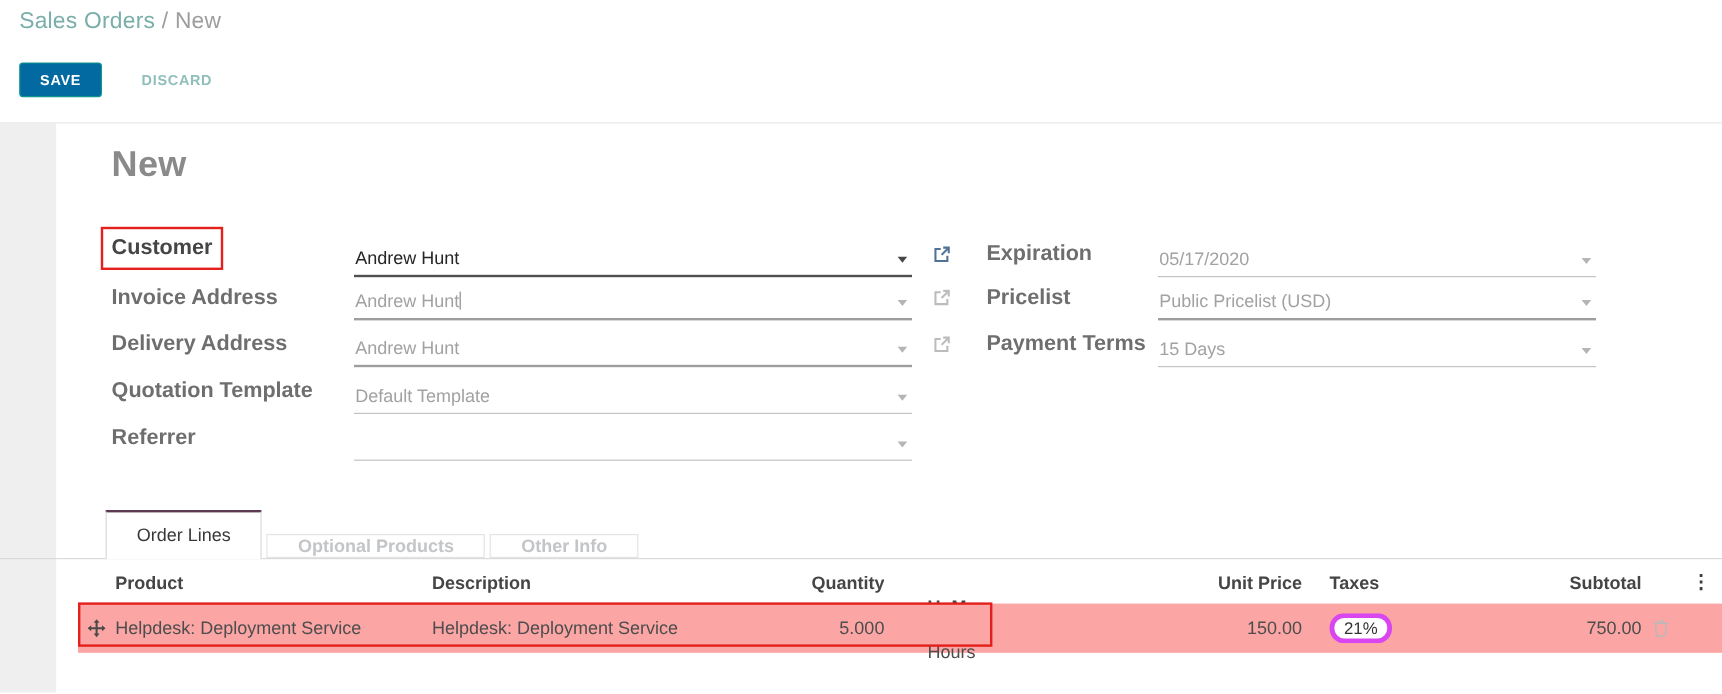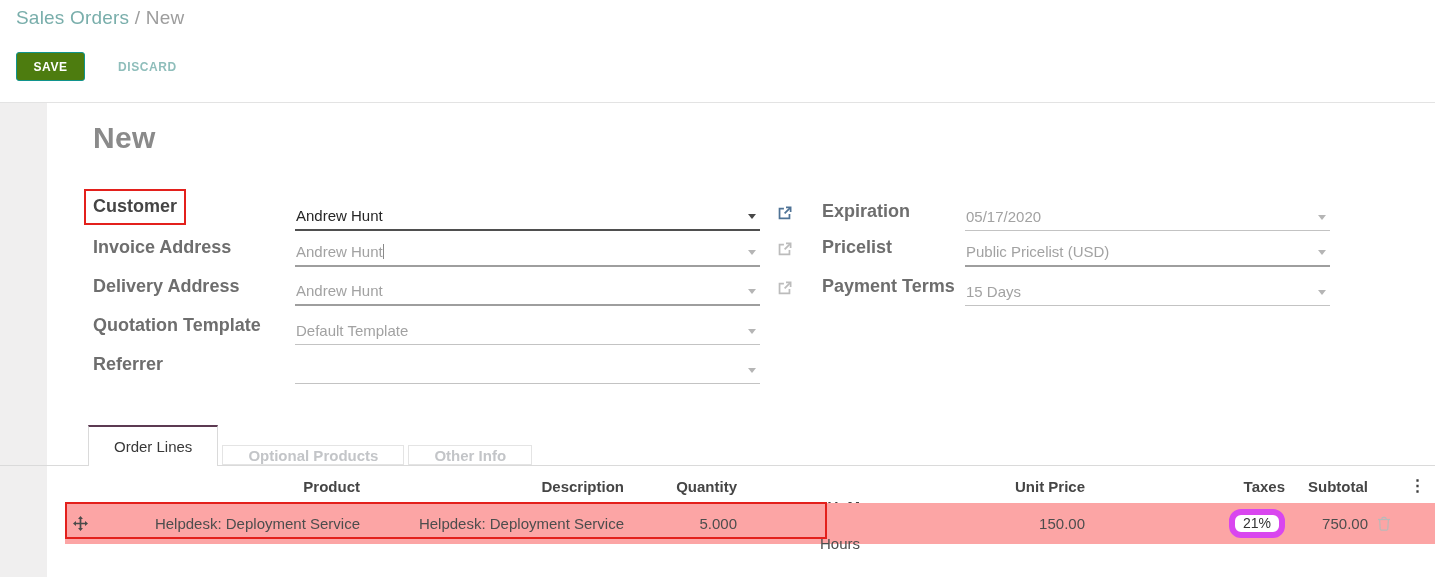--- a/index.html
+++ b/index.html
@@ -19,21 +19,21 @@
   }
   .breadcrumb {
     position: absolute; top: 7px; left: 16px;
     font-size: 19px; letter-spacing: .2px;
   }
   .breadcrumb .bc-link { color: #79aeab; text-align: right; }
   .breadcrumb .bc-sep, .breadcrumb .bc-current { color: #9d9d9d; }
   .cp-buttons { position: absolute; top: 52px; left: 16px; display: flex; align-items: center; }
   .btn-save {
     min-width: 69px; height: 29px;
-    background: #4d7c0f; color: #ffffff;
+    background: #0369a1; color: #ffffff;
     border: 1px solid #10948d; border-radius: 3px;
     font-family: "Liberation Sans", sans-serif;
     font-size: 12px; font-weight: bold; letter-spacing: .6px;
     cursor: pointer;
   }
   .btn-discard {
     margin-left: 33px;
     color: #8fbebb; font-size: 12px; font-weight: bold; letter-spacing: .6px;
     cursor: pointer;
   }
@@ -129,29 +129,29 @@
     display: grid;
     grid-template-columns: 31px 264px 264px 113px 123px 225px 200px 83px 32px 35px;
     align-items: center;
     font-size: 15px;
   }
   .orow.head { height: 37px; font-weight: bold; color: #454545; }
   .orow.line {
     position: relative; height: 41px;
     background: #fca5a5; color: #4d4d4d;
   }
-  .cell { white-space: nowrap; overflow: hidden; text-align: right; }
+  .cell { white-space: nowrap; overflow: hidden; }
   .cell.r { text-align: right; }
   .cell.pad-uom { padding-left: 36px; margin-top: 40px; }
   .cell.pad-tax { padding-left: 23px; }
   .kebab { font-size: 16px; font-weight: bold; color: #3d3d3d; text-align: center; cursor: pointer; line-height: 1; }
   .drag-handle { text-align: center; color: #4a4a4a; cursor: grab; padding-top: 3px; }
   .tax-pill {
     display: inline-block;
-    border: 6px solid #d946ef; border-radius: 12px;
+    border: 4px solid #d946ef; border-radius: 12px;
     padding: 0 8px 1px 8px;
     font-size: 14px; color: #333333;
     background: #ffffff;
   }
   .trash { color: #b9b9b9; cursor: pointer; text-align: center; padding-top: 3px; }
   .row-highlight {
     position: absolute; left: 0; top: -1px;
     width: 762px; height: 37px;
     border: 2px solid #e3201c;
     pointer-events: none;

